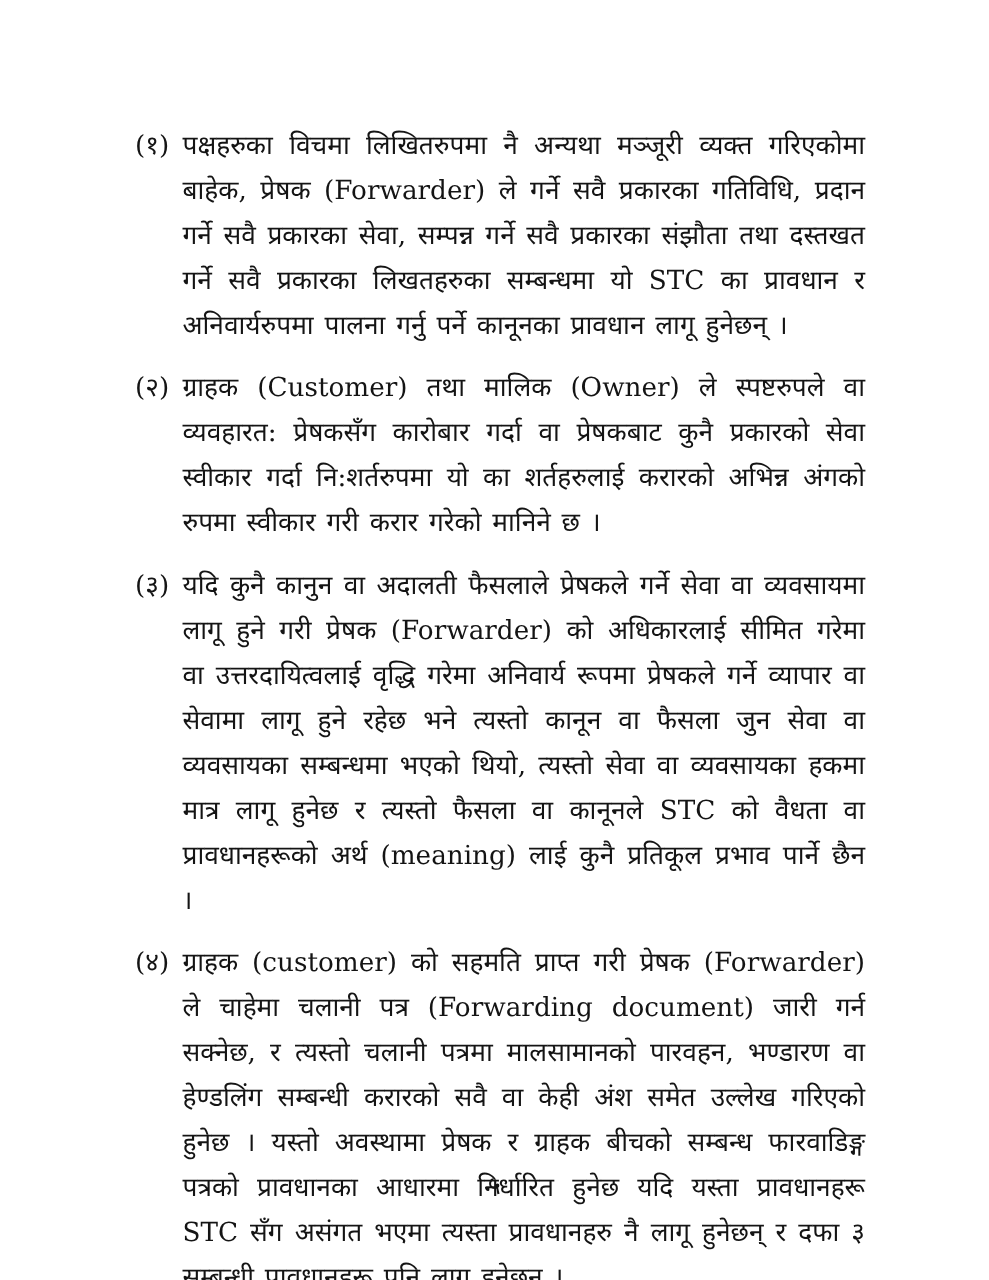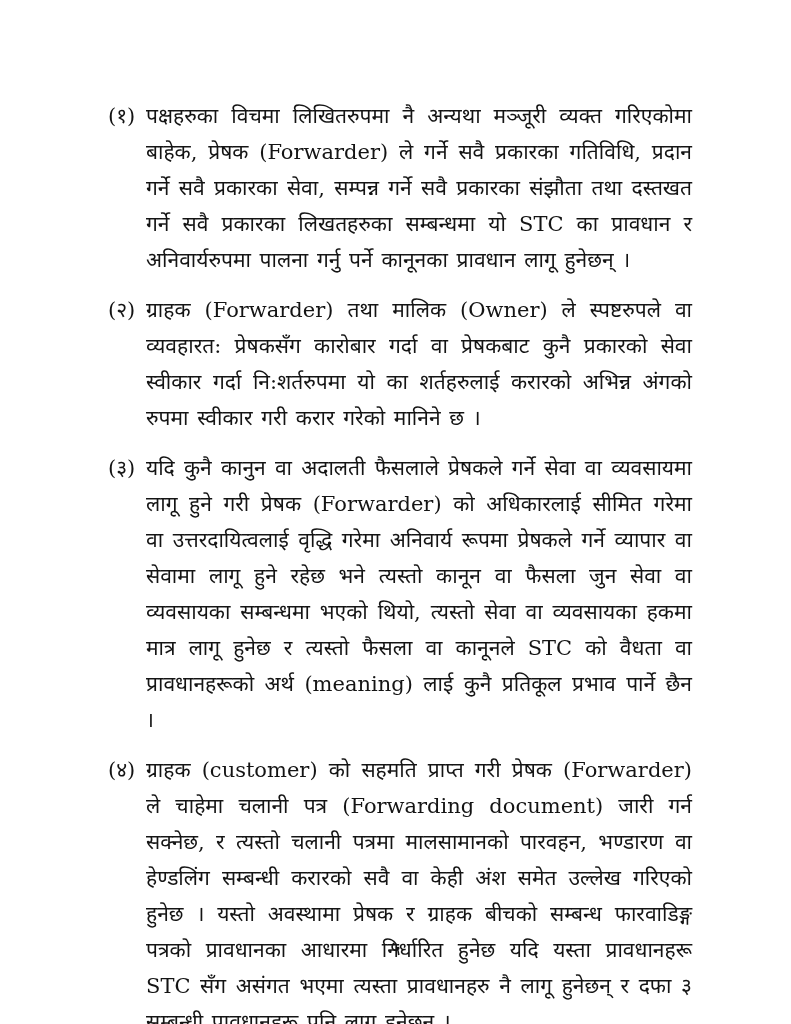--- a/index.html
+++ b/index.html
@@ -67,21 +67,21 @@
 <div class="page">
   <div class="content">
 
     <div class="para">
       <span class="para-num">(१)</span>
       <span class="para-body">पक्षहरुका विचमा लिखितरुपमा नै अन्यथा  मञ्जूरी व्यक्त गरिएकोमा बाहेक, प्रेषक (Forwarder) ले गर्ने सवै प्रकारका गतिविधि, प्रदान गर्ने सवै प्रकारका सेवा, सम्पन्न गर्ने सवै प्रकारका संझौता तथा दस्तखत गर्ने सवै प्रकारका लिखतहरुका सम्बन्धमा यो STC का प्रावधान र अनिवार्यरुपमा पालना गर्नु पर्ने कानूनका प्रावधान लागू हुनेछन् ।</span>
     </div>
 
     <div class="para">
       <span class="para-num">(२)</span>
-      <span class="para-body">ग्राहक (Forwarder) तथा मालिक (Owner) ले स्पष्टरुपले वा  व्यवहारत: प्रेषकसँग कारोबार गर्दा वा प्रेषकबाट कुनै प्रकारको सेवा स्वीकार गर्दा नि:शर्तरुपमा यो का शर्तहरुलाई करारको अभिन्न अंगको रुपमा स्वीकार गरी करार गरेको मानिने छ ।</span>
+      <span class="para-body">ग्राहक (Customer) तथा मालिक (Owner) ले स्पष्टरुपले वा  व्यवहारत: प्रेषकसँग कारोबार गर्दा वा प्रेषकबाट कुनै प्रकारको सेवा स्वीकार गर्दा नि:शर्तरुपमा यो का शर्तहरुलाई करारको अभिन्न अंगको रुपमा स्वीकार गरी करार गरेको मानिने छ ।</span>
     </div>
 
     <div class="para">
       <span class="para-num">(३)</span>
       <span class="para-body">यदि कुनै कानुन वा अदालती फैसलाले प्रेषकले गर्ने सेवा वा व्यवसायमा लागू हुने गरी प्रेषक (Forwarder) को अधिकारलाई सीमित गरेमा वा उत्तरदायित्वलाई वृद्धि गरेमा अनिवार्य रूपमा प्रेषकले गर्ने व्यापार वा सेवामा  लागू हुने रहेछ भने त्यस्तो कानून वा फैसला जुन सेवा वा व्यवसायका सम्बन्धमा भएको थियो, त्यस्तो सेवा वा व्यवसायका हकमा मात्र लागू हुनेछ र त्यस्तो फैसला वा कानूनले STC को वैधता वा प्रावधानहरूको अर्थ (meaning) लाई  कुनै प्रतिकूल प्रभाव पार्ने छैन ।</span>
     </div>
 
     <div class="para">
       <span class="para-num">(४)</span>
       <span class="para-body">ग्राहक (customer) को सहमति प्राप्त गरी प्रेषक (Forwarder) ले चाहेमा चलानी पत्र (Forwarding document) जारी गर्न सक्नेछ, र त्यस्तो चलानी पत्रमा मालसामानको पारवहन, भण्डारण वा हेण्डलिंग सम्बन्धी करारको सवै वा केही अंश समेत उल्लेख  गरिएको हुनेछ । यस्तो अवस्थामा प्रेषक र ग्राहक बीचको सम्बन्ध फारवाडिङ्ग पत्रको प्रावधानका आधारमा निर्धारित हुनेछ यदि यस्ता प्रावधानहरू STC सँग असंगत भएमा त्यस्ता प्रावधानहरु नै लागू हुनेछन् र दफा ३ सम्बन्धी प्रावधानहरू पनि लागु हुनेछन् ।</span>

